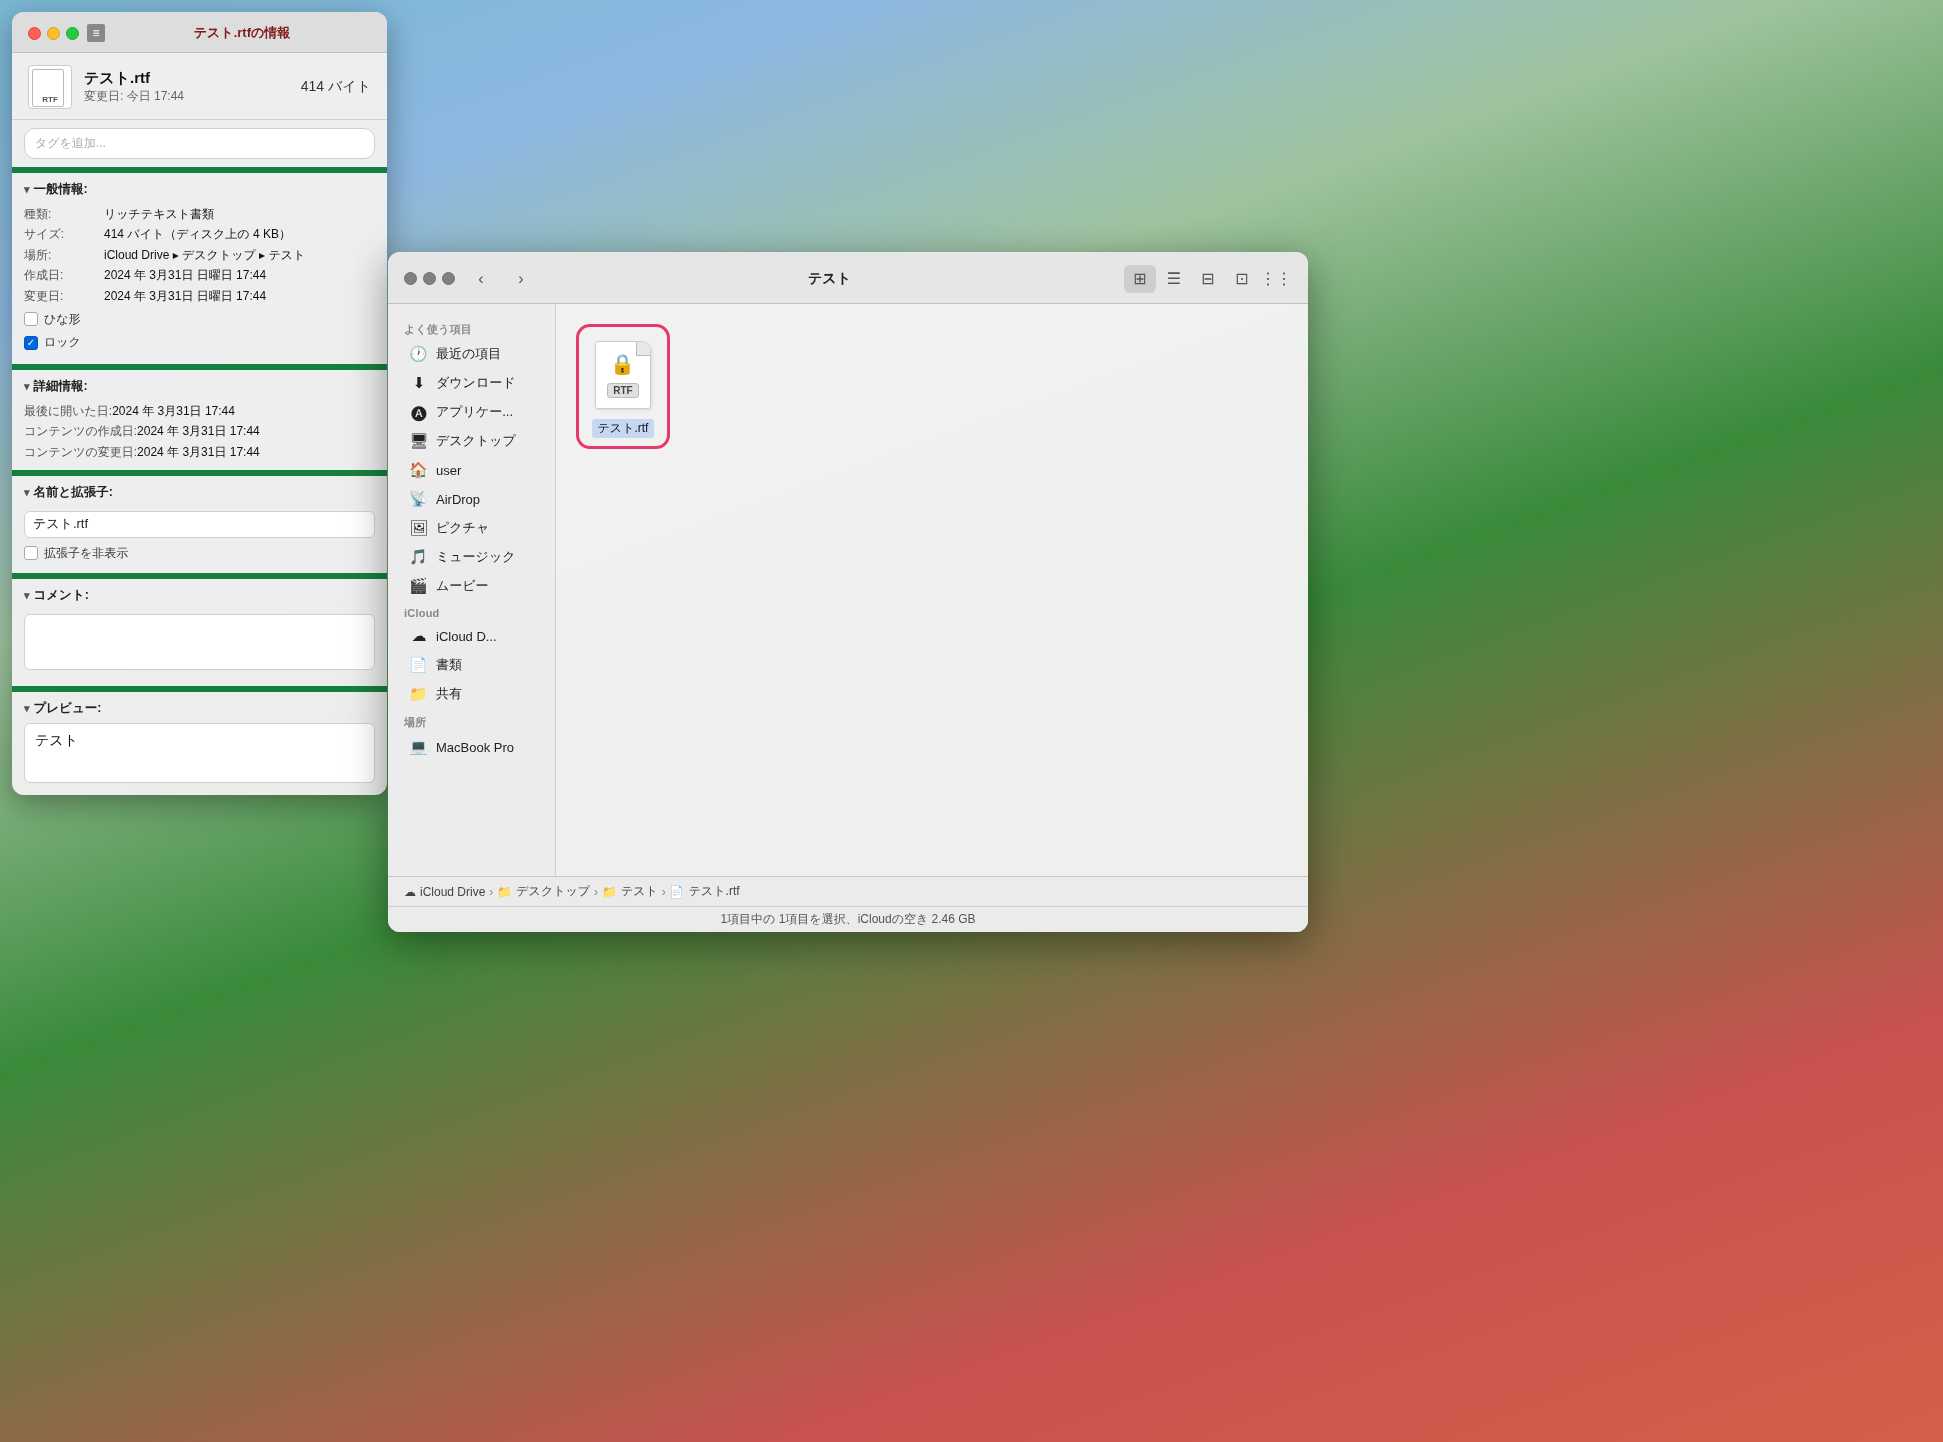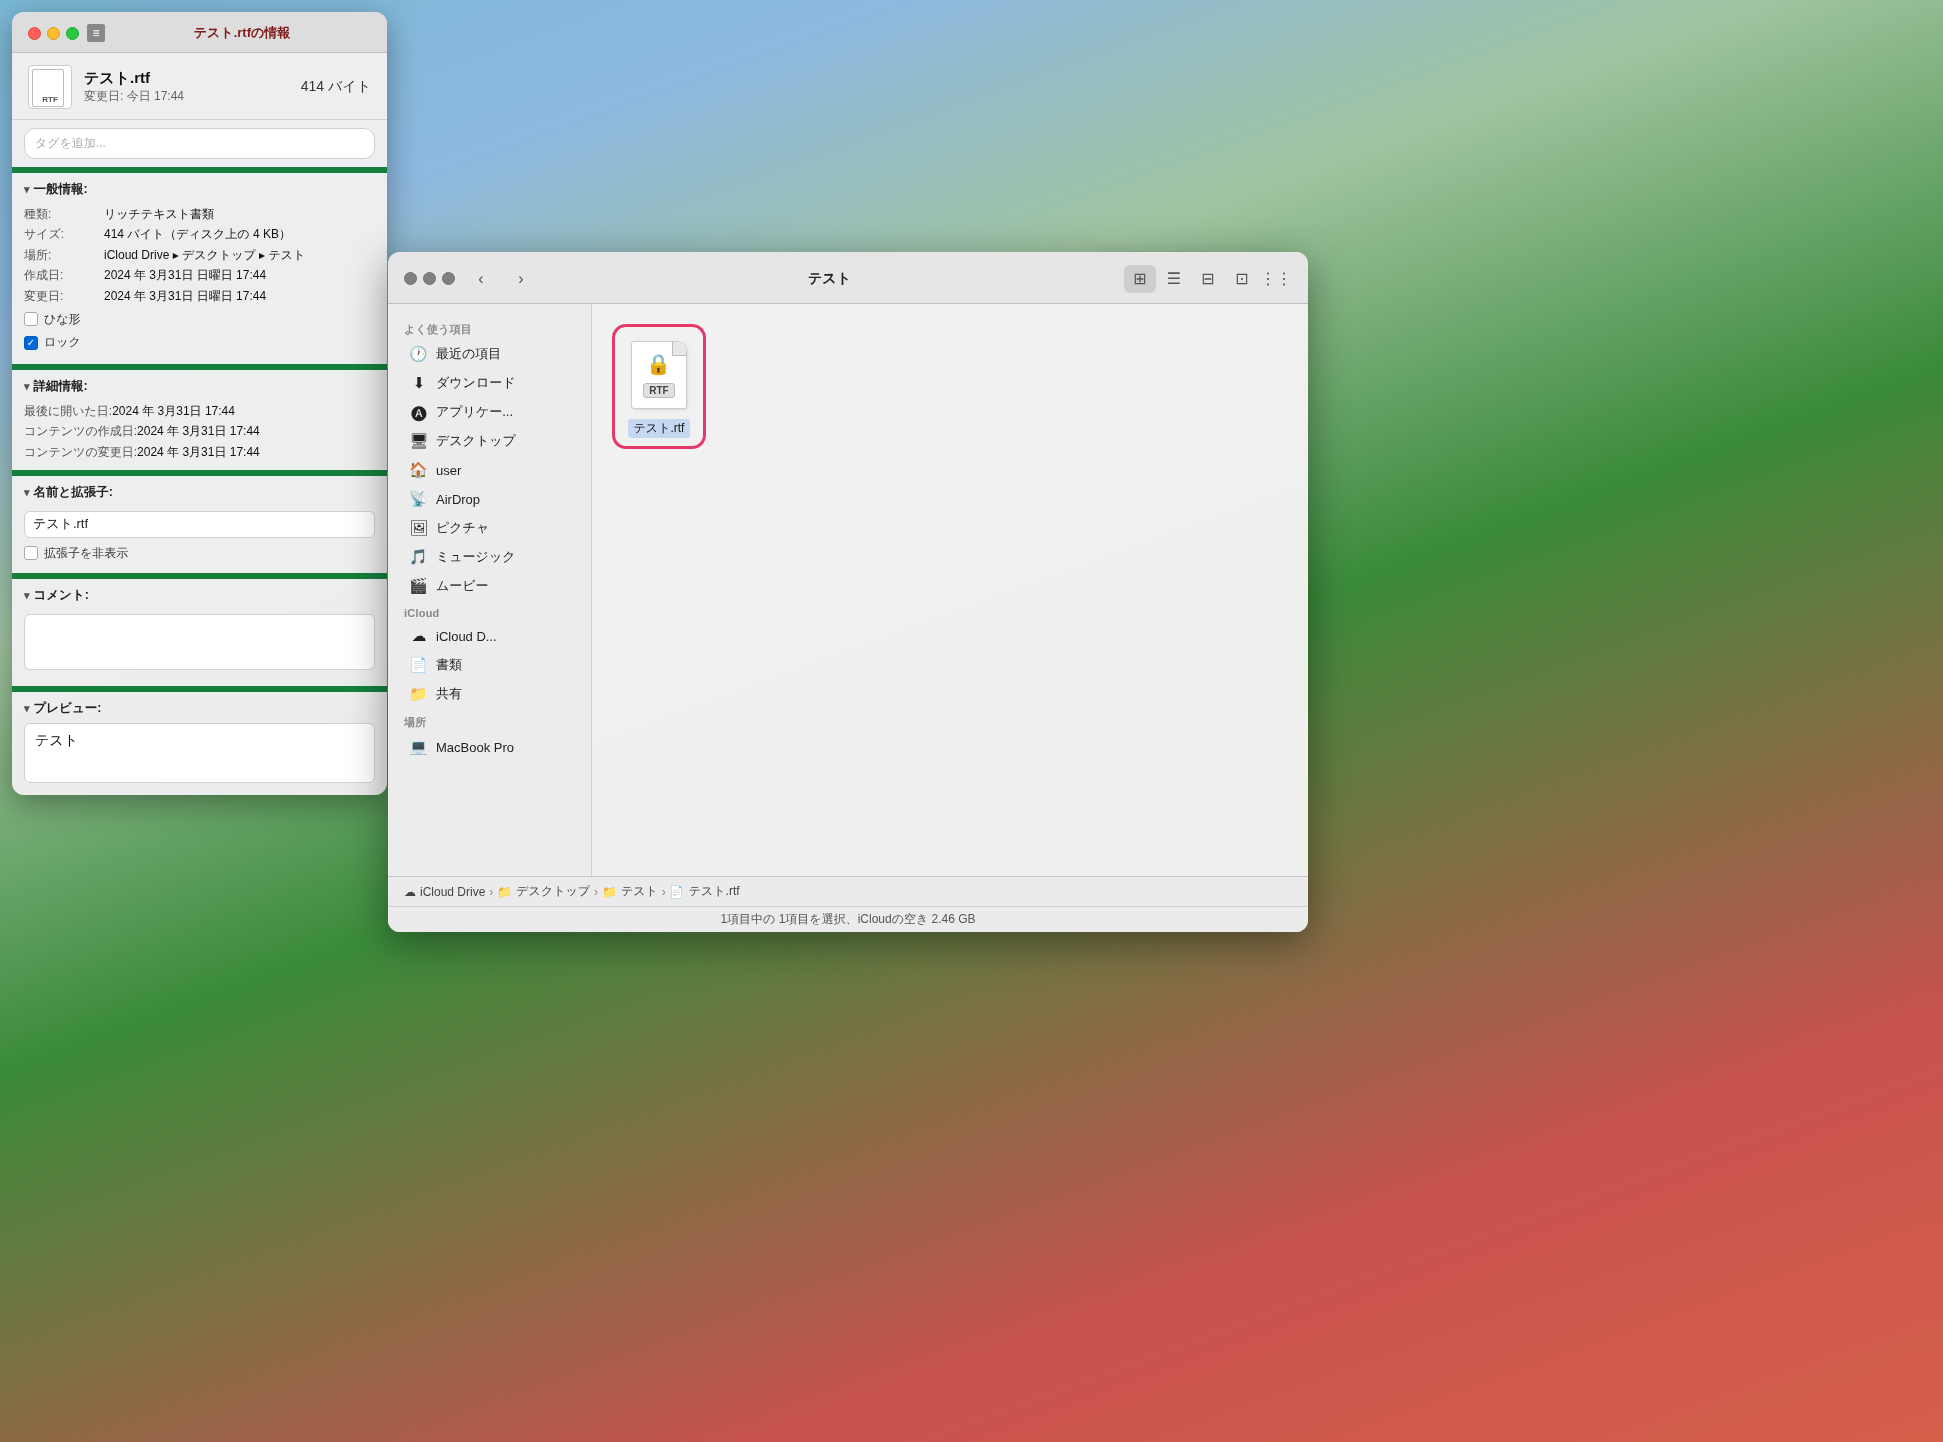--- a/index.html
+++ b/index.html
@@ -364,21 +364,21 @@
 
     
     .finder-content {
       display: flex;
       flex: 1;
       overflow: hidden;
     }
 
     
     .finder-sidebar {
-      width: 204px;
+      width: 168px;
       background: rgba(235,235,235,0.9);
       border-right: 1px solid #d0d0d0;
       padding: 12px 0;
       overflow-y: auto;
     }
     .sidebar-section-label {
       font-size: 11px;
       font-weight: 600;
       color: #888;
       padding: 6px 16px 2px 16px;

